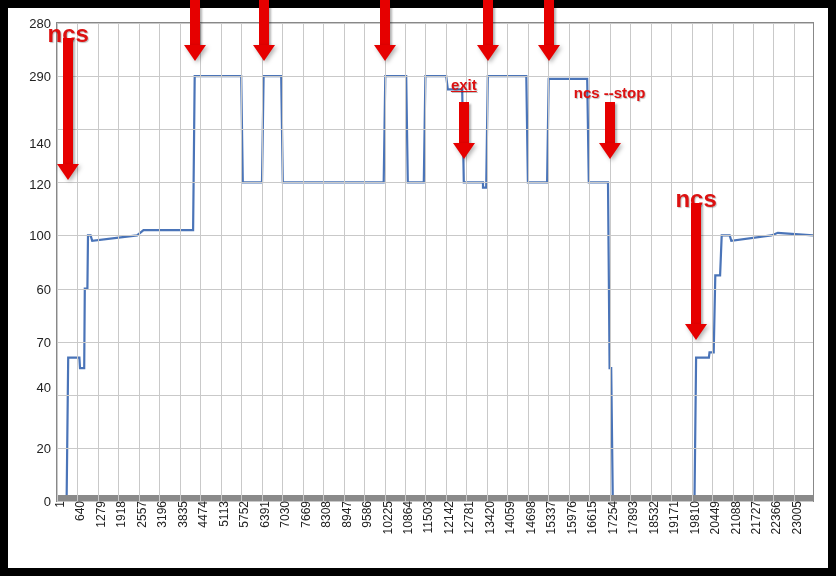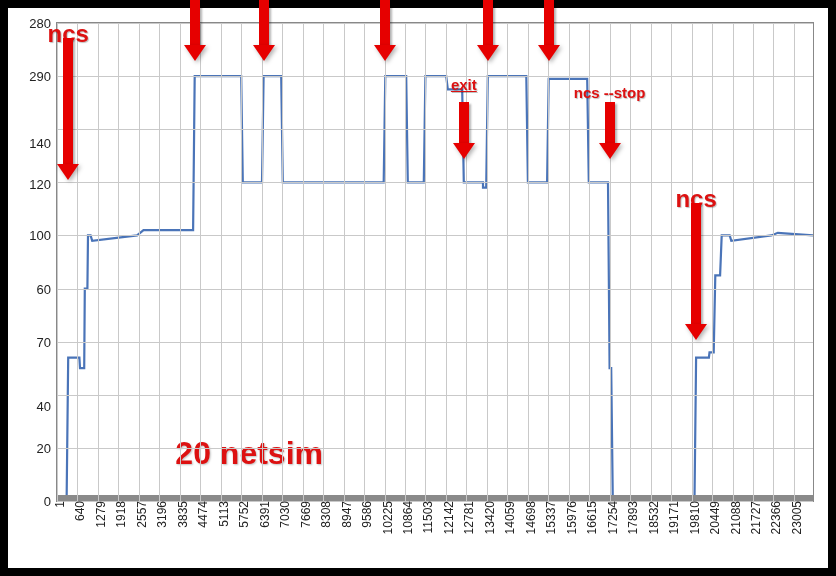--- a/index.html
+++ b/index.html
@@ -126,27 +126,26 @@
 </head>
 <body>
 
 <div class="frame">
   <div class="plot-area">
     <div class="chart" id="chart">
       <svg class="series" id="series-svg" viewBox="0 0 756 478">
           <path id="series-path" d="M0.0 478.0 L9.6 478.0 L11.2 334.6 L22.4 334.6 L23.0 345.2 L27.2 345.2 L27.8 265.6 L30.4 265.6 L31.0 212.4 L33.6 212.4 L35.2 217.8 L80.1 212.4 L86.5 207.1 L136.1 207.1 L137.7 53.1 L184.2 53.1 L185.8 159.3 L205.0 159.3 L206.6 53.1 L224.2 53.1 L225.8 159.3 L326.7 159.3 L328.3 53.1 L349.2 53.1 L350.8 159.3 L366.8 159.3 L368.4 53.1 L389.2 53.1 L390.8 66.4 L405.2 66.4 L406.8 159.3 L426.0 159.3 L426.0 164.6 L429.2 164.6 L430.8 53.1 L469.3 53.1 L470.9 159.3 L490.1 159.3 L491.7 55.8 L530.2 55.8 L531.8 159.3 L551.0 159.3 L552.6 345.2 L554.2 345.2 L555.8 478.0 L637.5 478.0 L639.1 334.6 L651.9 334.6 L652.5 329.3 L656.7 329.3 L658.3 252.3 L663.1 252.3 L664.7 212.4 L672.7 212.4 L674.3 217.8 L714.4 212.4 L720.8 209.8 L756.0 212.4 "></path>
         </svg>
       <div class="axis-baseline"></div>
-      <div class="big-caption" id="caption" style="left: 192.179px; top: 430.2px; transform: translate(-50%, -50%);">20 netsim</div>
     <div class="grid-h" style="top: 478px;"></div>
         <div class="ytick" style="top: 478px;">0</div>
         <div class="grid-h" style="top: 424.889px;"></div>
         <div class="ytick" style="top: 424.889px;">20</div>
         <div class="grid-h" style="top: 371.778px;"></div>
-        <div class="ytick" style="top: 383px;">40</div>
+        <div class="ytick" style="top: 364px;">40</div>
         <div class="grid-h" style="top: 318.667px;"></div>
         <div class="ytick" style="top: 318.667px;">70</div>
         <div class="grid-h" style="top: 265.556px;"></div>
         <div class="ytick" style="top: 265.556px;">60</div>
         <div class="grid-h" style="top: 212.444px;"></div>
         <div class="ytick" style="top: 212.444px;">100</div>
         <div class="grid-h" style="top: 159.333px;"></div>
         <div class="ytick" style="top: 161px;">120</div>
         <div class="grid-h" style="top: 106.222px;"></div>
         <div class="ytick" style="top: 120px;">140</div>

